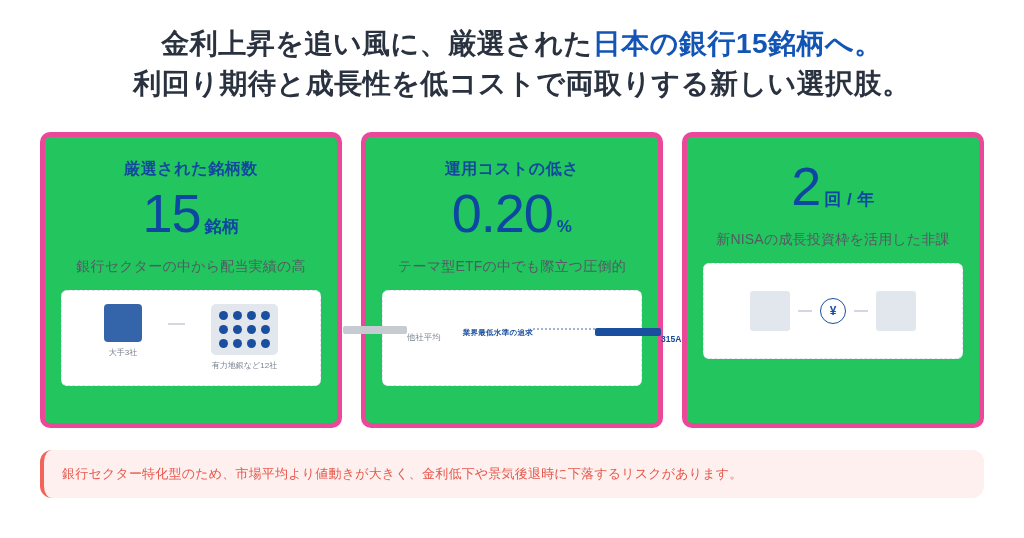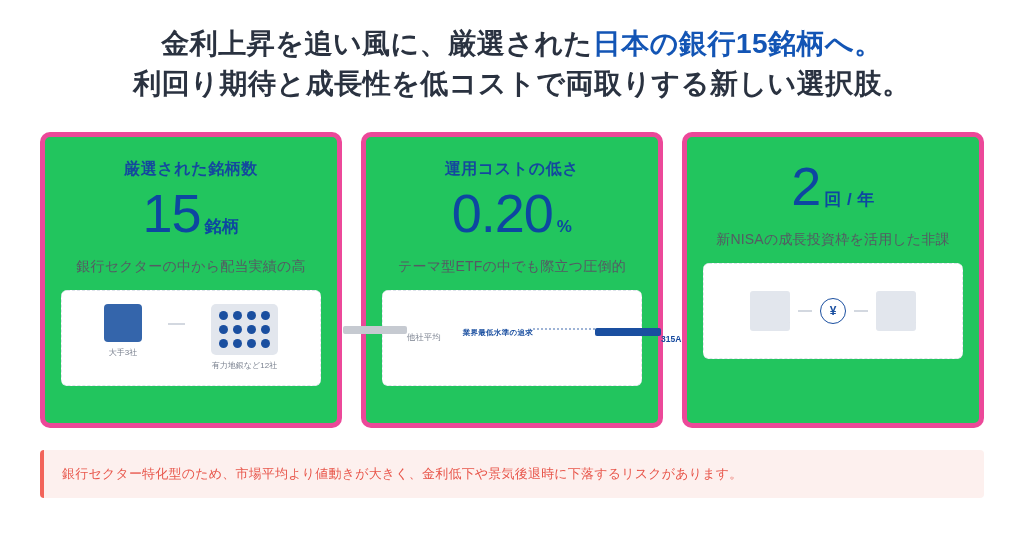--- a/index.html
+++ b/index.html
@@ -172,21 +172,21 @@
     display: flex; align-items: center; justify-content: center;
     background: #ffffff;
   }
   .dash { width: 14px; height: 2px; background: #d3d8e0; }
 
   
   .disclaimer {
     margin: 22px 40px 0 40px;
     background: #fdf0ee;
     border-left: 4px solid #f2645a;
-    border-radius: 4px;
+    border-radius: 12px;
     padding: 15px 18px;
     font-size: 13px;
     color: #e8564b;
     letter-spacing: 0.2px;
     white-space: nowrap;
   }
 </style>
 </head>
 <body>
 

